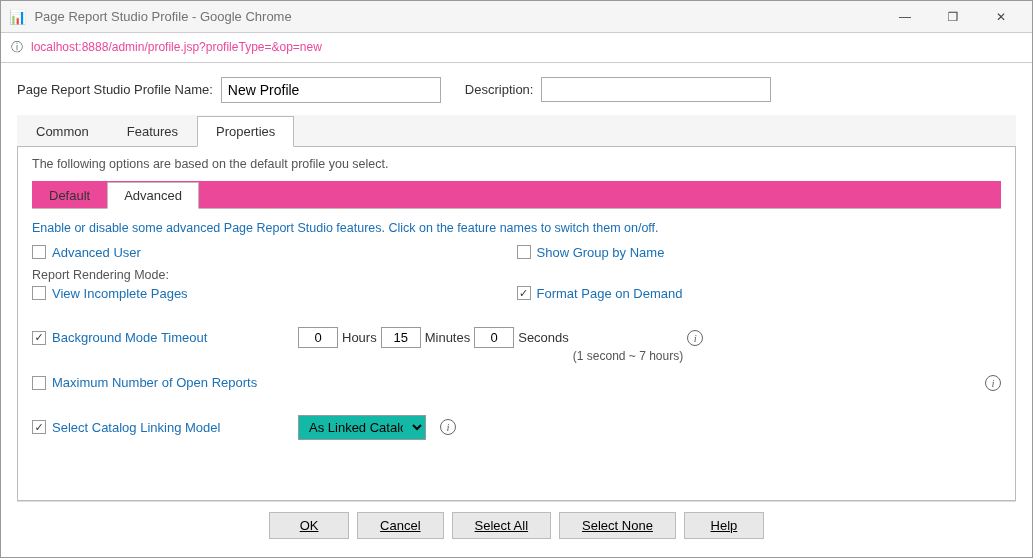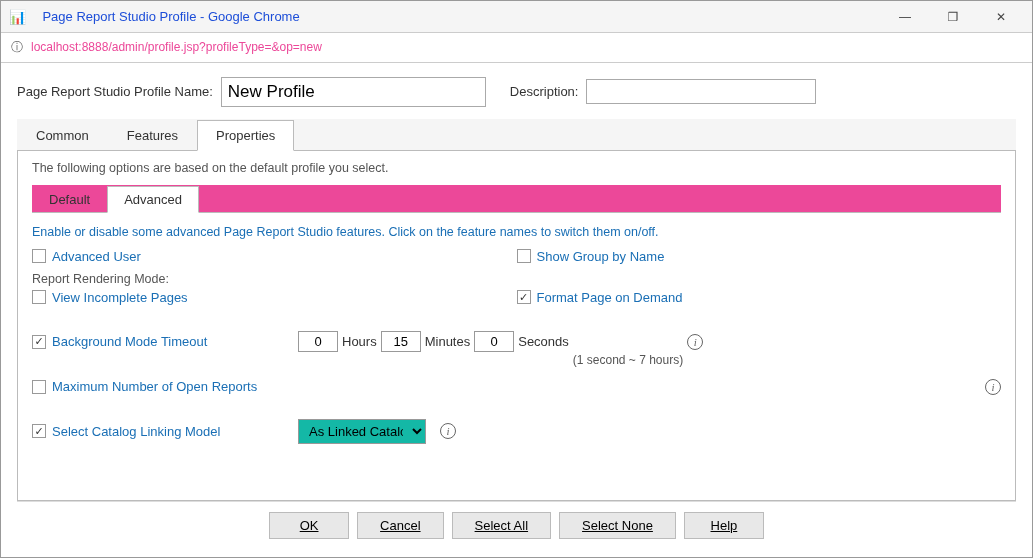--- a/index.html
+++ b/index.html
@@ -10,21 +10,21 @@
       background: #f5f5f5;
       border-bottom: 1px solid #ccc;
       height: 32px;
       display: flex;
       align-items: center;
       padding: 0 8px;
       justify-content: space-between;
     }
     .title-bar-left { display: flex; align-items: center; gap: 8px; }
     .title-bar-icon { color: #4a7c59; font-size: 14px; }
-    .title-bar-text { font-size: 13px; color: #1d4ed8; margin-left: 8px; }
+    .title-bar-text { font-size: 13px; color: #737373; }
     .title-bar-controls { display: flex; gap: 2px; }
     .title-bar-btn {
       width: 46px; height: 32px; background: transparent; border: none;
       cursor: pointer; font-size: 12px; color: #444; display: flex;
       align-items: center; justify-content: center;
     }
 
     
     .address-bar {
       background: white;
@@ -51,22 +51,22 @@
     .profile-name-row {
       display: flex;
       align-items: center;
       margin-bottom: 12px;
       gap: 8px;
     }
     .field-label { font-size: 13px; color: #333; white-space: nowrap; }
     .profile-name-input {
       border: 1px solid #aaa;
       padding: 4px 6px;
-      font-size: 17px;
-      width: 265px;
+      font-size: 14px;
+      width: 220px;
       background: white;
     }
     .desc-label { margin-left: 16px; }
     .desc-input {
       border: 1px solid #aaa;
       padding: 4px 6px;
       font-size: 13px;
       width: 230px;
       background: white;
     }

